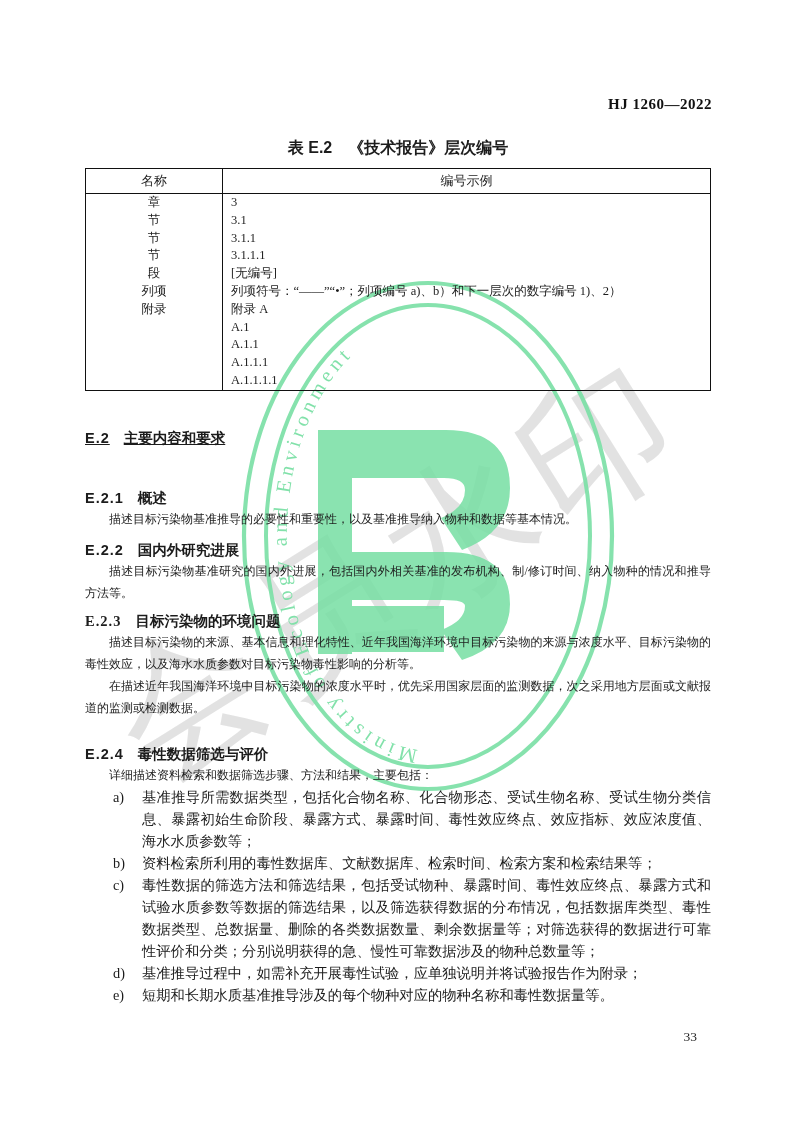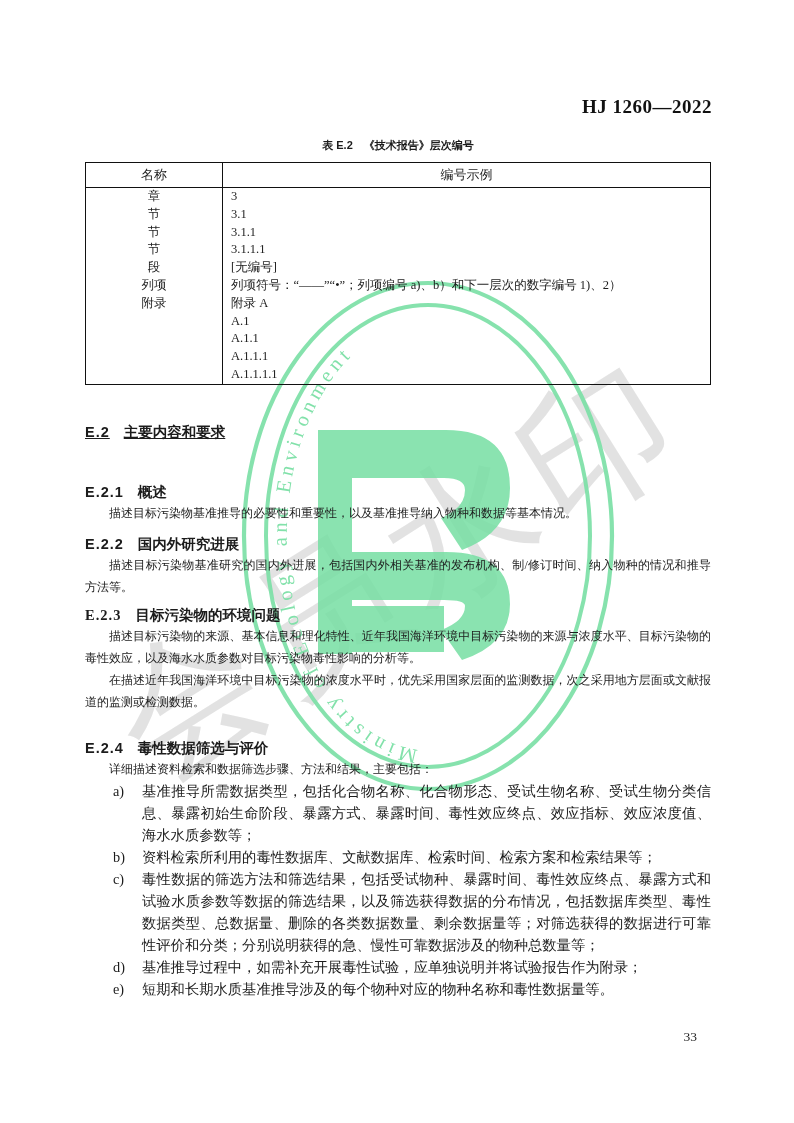--- a/index.html
+++ b/index.html
@@ -10,23 +10,23 @@
   
   .gray-wm{position:absolute;left:127px;top:665px;z-index:1;font-size:148px;line-height:148px;
            letter-spacing:12px;white-space:nowrap;color:#d4d4d4;opacity:.65;
            transform:rotate(-32deg);transform-origin:0 50%;
            font-family:"Liberation Serif","DejaVu Serif",serif;}
   .seal{position:absolute;left:0;top:0;z-index:2;}
   .seal text{font-family:"Liberation Serif","DejaVu Serif",serif;}
 
   
   .doc{position:absolute;left:85px;top:0;width:626px;z-index:3;}
-  .hj-code{position:absolute;top:96px;right:82px;z-index:3;font-size:19px;font-weight:bold;
+  .hj-code{position:absolute;top:96px;right:82px;z-index:3;font-size:15px;font-weight:bold;
            letter-spacing:.5px;color:#111;}
-  .tbl-title{margin-top:138px;text-align:center;font-size:11px;font-weight:bold;
+  .tbl-title{margin-top:138px;text-align:center;font-size:16px;font-weight:bold;
              font-family:"Liberation Sans","DejaVu Sans",sans-serif;}
   table.numtbl{margin-top:9px;width:626px;border-collapse:collapse;border:1.8px solid #111;
                font-size:12.5px;}
   table.numtbl th{border-bottom:1.6px solid #111;font-weight:normal;height:22px;font-size:13px;}
   table.numtbl th.c1,table.numtbl td.c1{width:134px;border-right:1.2px solid #111;text-align:center;}
   table.numtbl td{height:17.8px;padding:0;line-height:17.8px;vertical-align:middle;}
   table.numtbl td.c2{padding-left:8px;white-space:nowrap;}
 
   .hsec{font-family:"Liberation Sans","DejaVu Sans",sans-serif;font-weight:bold;font-size:14.5px;
         line-height:19px;}

